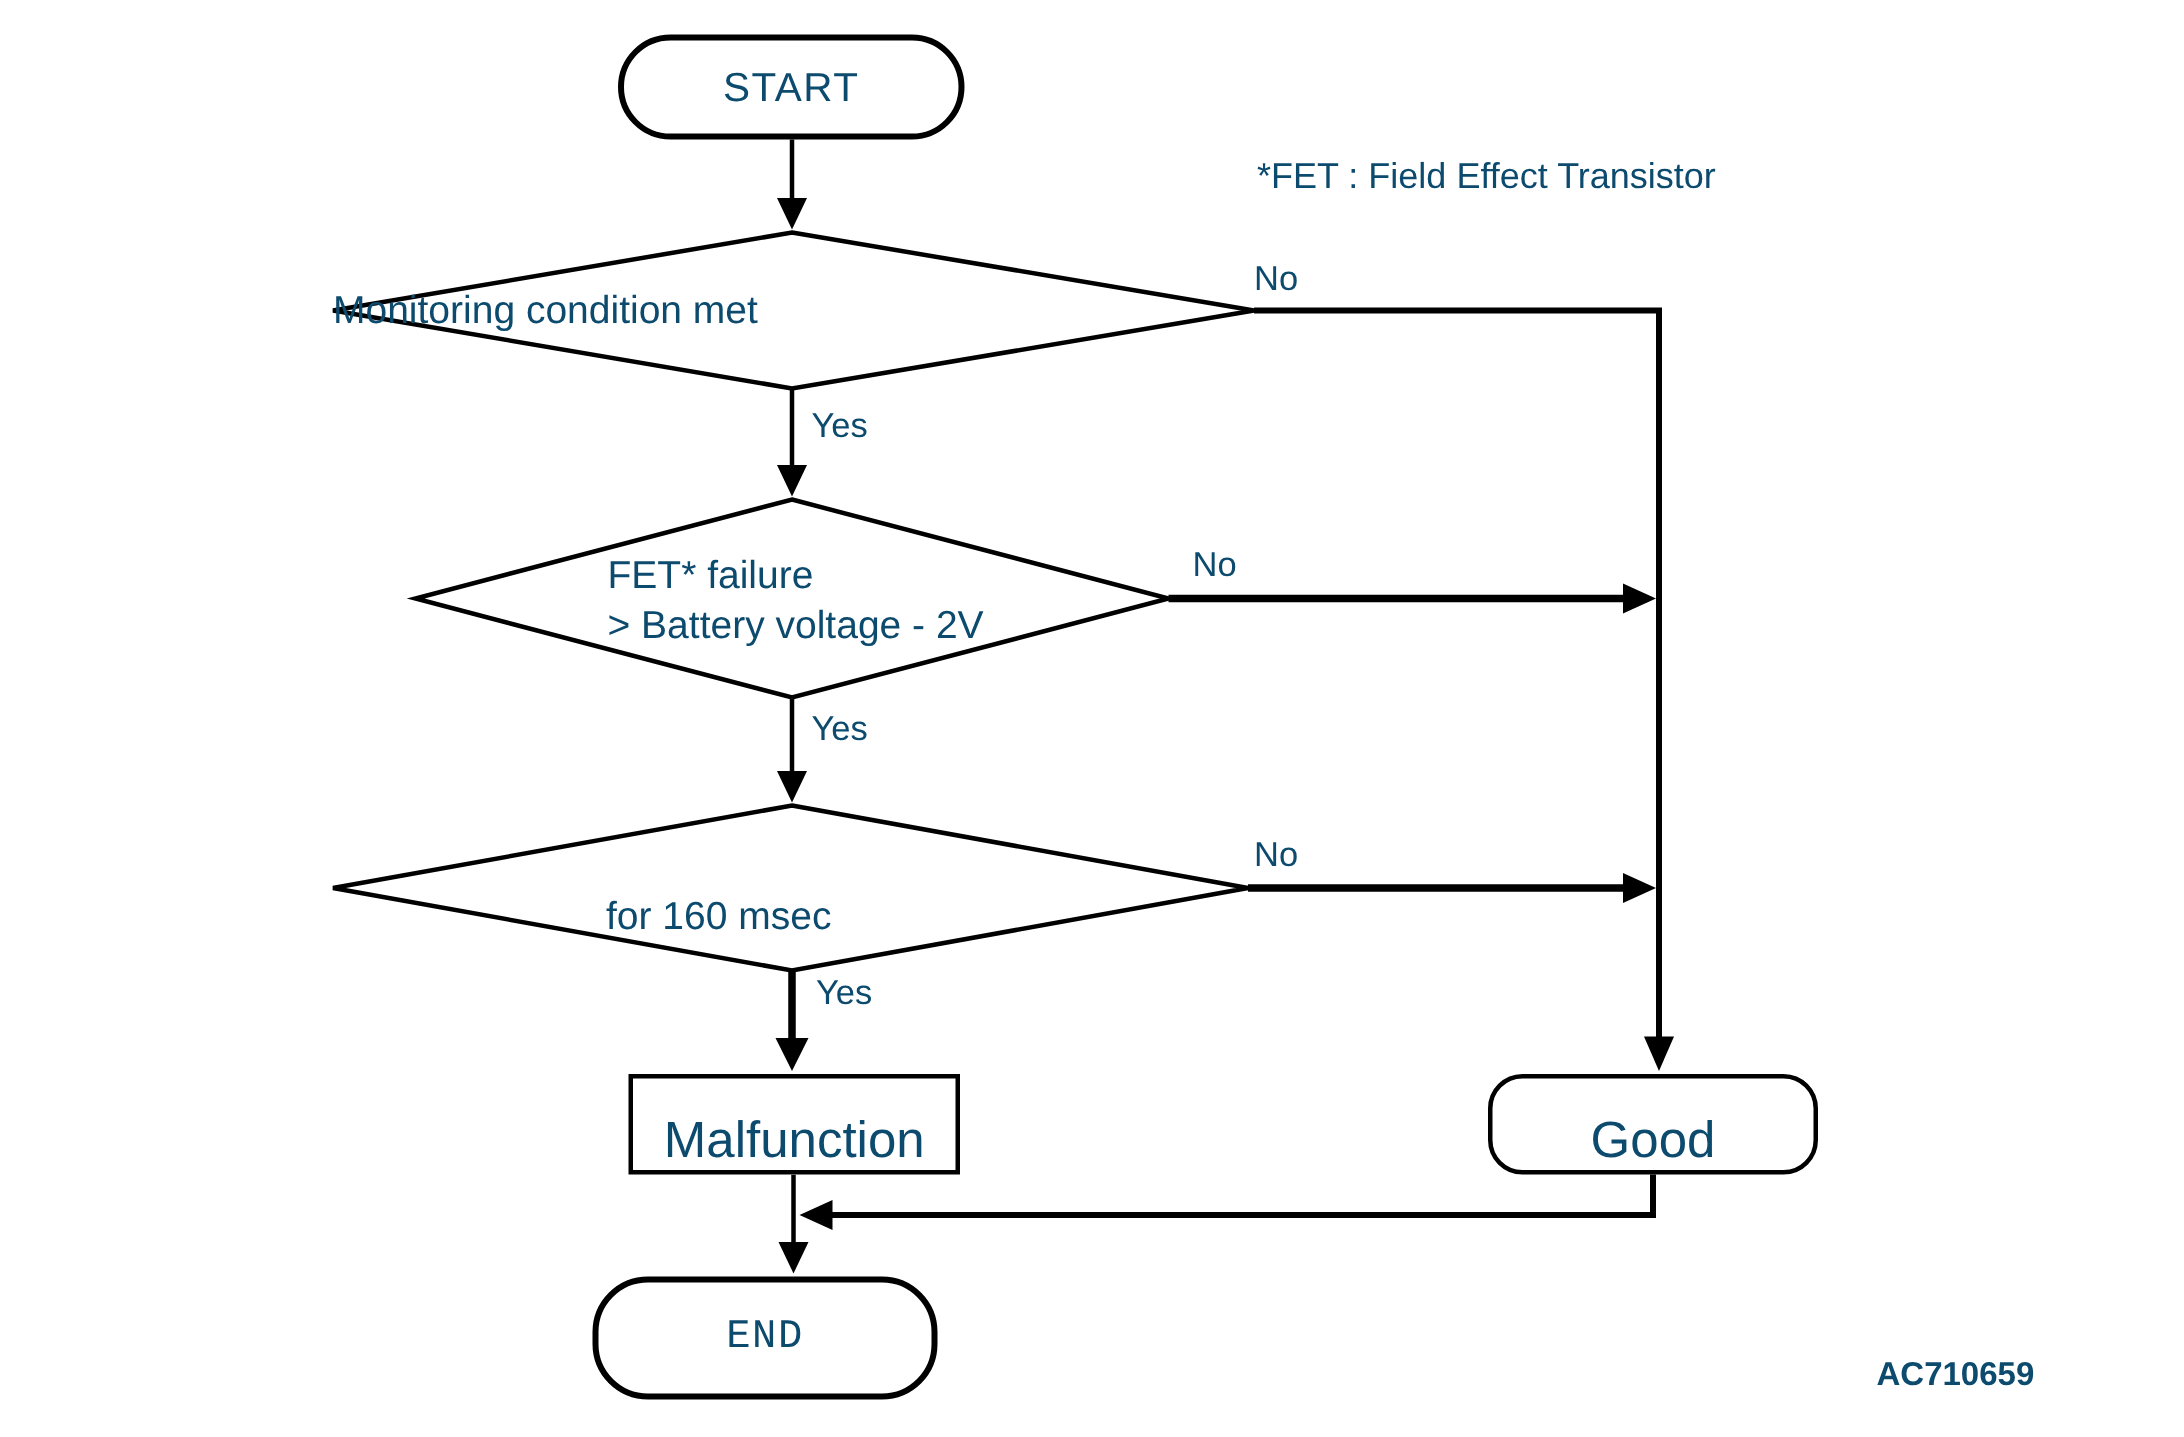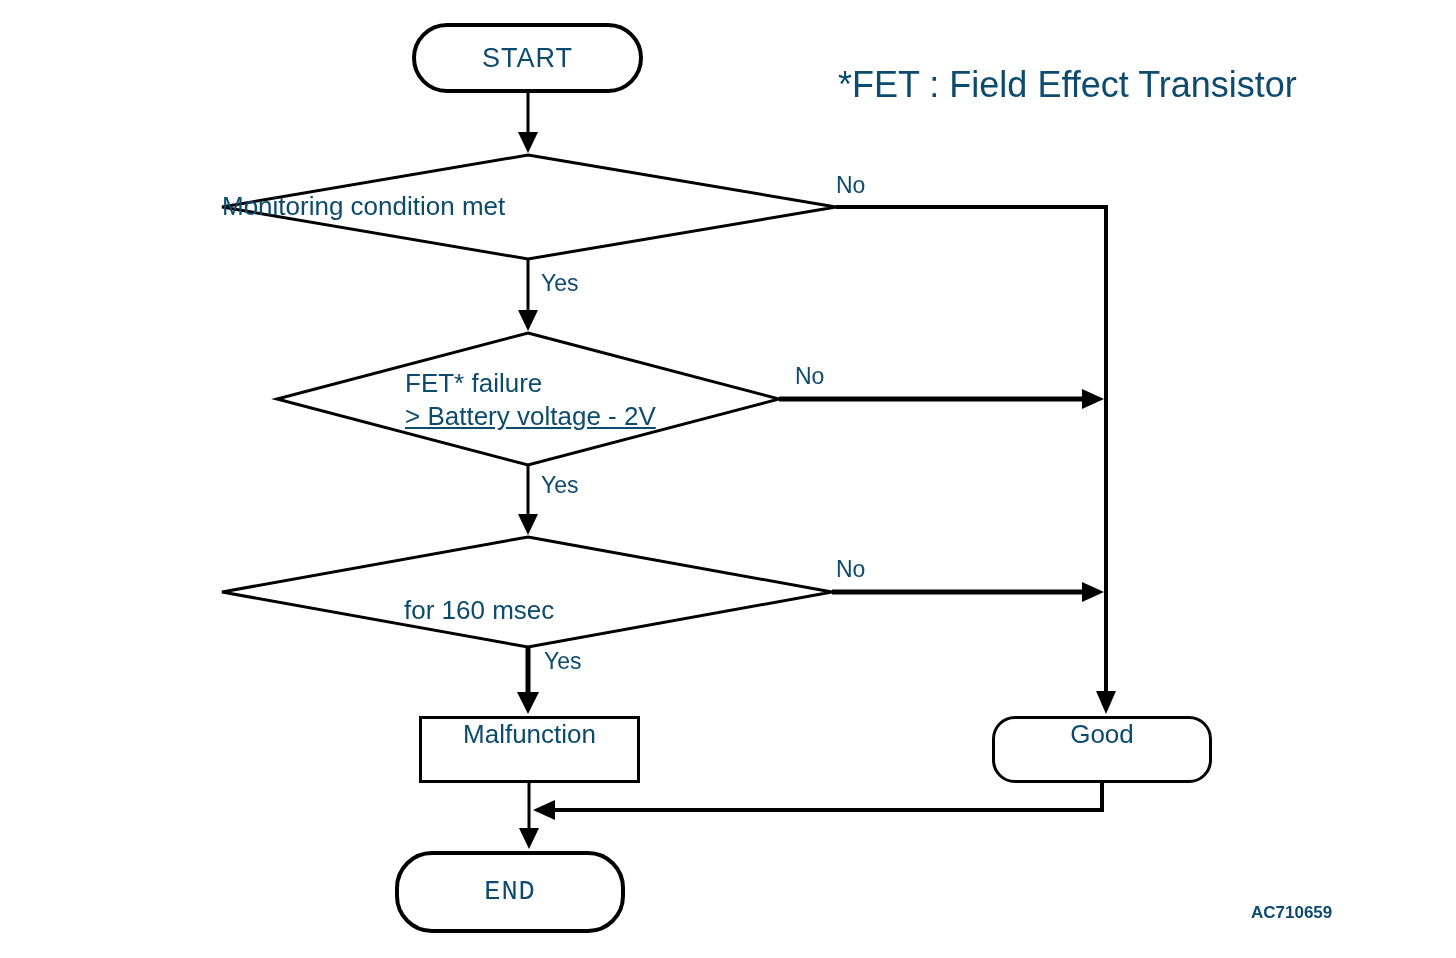--- a/index.html
+++ b/index.html
@@ -32,46 +32,47 @@
     justify-content: center;
     font-size: 27px;
     letter-spacing: 1px;
   }
   .process {
     position: absolute;
     box-sizing: border-box;
     border: 3px solid #000;
     background: #fff;
     display: flex;
-    align-items: flex-start;
+    align-items: flex-end;
     justify-content: center;
-    font-size: 26px;
+    font-size: 34px;
   }
   .diamond-label {
     position: absolute;
     font-size: 26px;
     line-height: 33px;
     white-space: nowrap;
   }
   .diamond-label.centered {
     text-align: left;
   }
   .edge-label {
     position: absolute;
     font-size: 23px;
     white-space: nowrap;
   }
   .note {
     position: absolute;
-    font-size: 36px;
+    font-size: 24px;
     white-space: nowrap;
+    margin-top: 40px;
   }
   .figure-code {
     position: absolute;
-    font-size: 17px;
+    font-size: 22px;
     font-weight: bold;
     white-space: nowrap;
   }
 </style>
 </head>
 <body>
 
 <div id="canvas">
 
   <svg id="wires" width="1456" height="958" viewBox="0 0 1456 958">
@@ -120,21 +121,21 @@
     <span>Good</span>
   </div>
 
   <div class="terminator" style="left:395px; top:851px; width:230px; height:82px;font-family:Liberation Mono, monospace;">
     <span>END</span>
   </div>
 
   <div class="diamond-label centered" style="left:222px; top:190px; width:612px;">Monitoring condition met</div>
 
   <div class="diamond-label" style="left:405px; top:367px;">FET* failure</div>
-  <div class="diamond-label" style="left:405px; top:400px;text-decoration:underline;">&gt; Battery voltage - 2V</div>
+  <div class="diamond-label" style="left:405px; top:400px;">&gt; Battery voltage - 2V</div>
 
   <div class="diamond-label" style="left:404px; top:594px;">for 160 msec</div>
 
   <div class="edge-label" style="left:836px; top:172px;">No</div>
   <div class="edge-label" style="left:541px; top:270px;">Yes</div>
 
   <div class="edge-label" style="left:795px; top:363px;">No</div>
   <div class="edge-label" style="left:541px; top:472px;">Yes</div>
 
   <div class="edge-label" style="left:836px; top:556px;">No</div>

